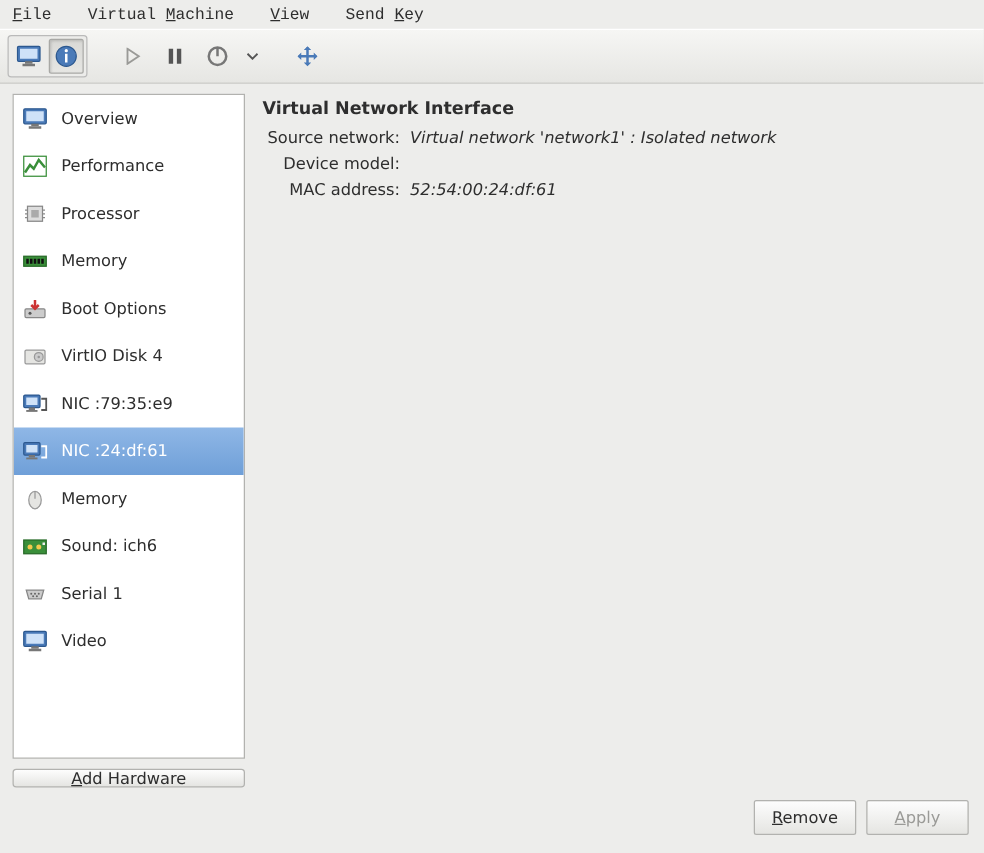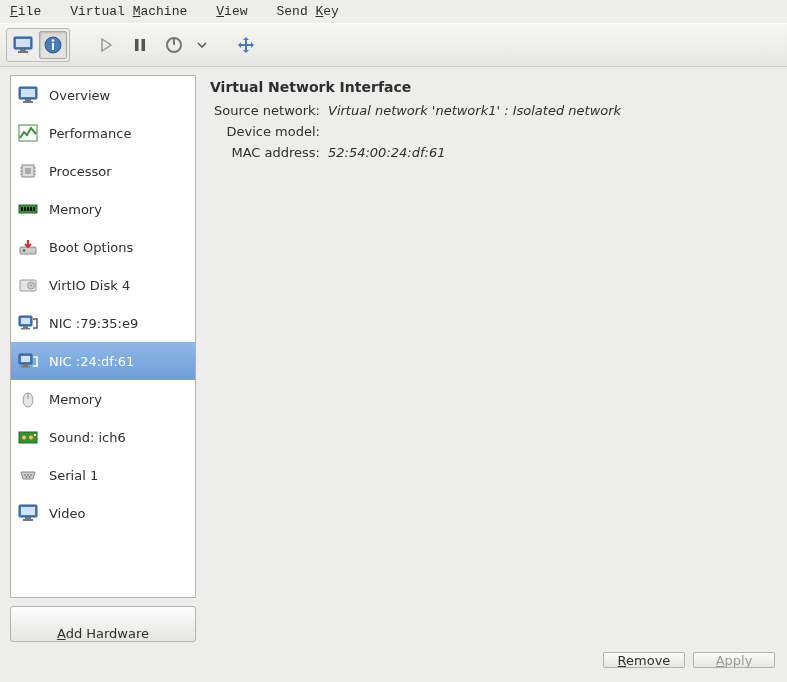--- a/index.html
+++ b/index.html
@@ -86,26 +86,26 @@
   background: linear-gradient(#8fb7e6, #6f9fd8);
   color: #fff;
 }
 .device-row .icon {
   width: 22px; height: 20px;
   display:flex;align-items:center;justify-content:center;
   flex-shrink:0;
 }
 .add-hw-btn {
   margin-top: 8px;
-  height: 36px;
+  height: 15px;
   background: linear-gradient(#fdfdfd,#e5e5e2);
   border: 1px solid #b2b2af;
   border-radius: 3px;
   cursor: default;
-  display:flex;align-items:flex-end;justify-content:center;
+  display:flex;align-items:flex-start;justify-content:center;
 }
 .add-hw-btn .ul { text-decoration: underline; }
 .main {
   flex: 1;
   display:flex;
   flex-direction:column;
   padding-top: 4px;
 }
 .main h3 {
   font-size: 14px;
@@ -137,21 +137,21 @@
   font-size:8px;line-height:6px;color:#555;
   padding: 0 2px;
 }
 .footer {
   display:flex;
   justify-content:flex-end;
   gap: 8px;
   padding: 10px 12px 14px 12px;
 }
 .btn {
-  height: 16px;
+  height: 28px;
   min-width: 82px;
   padding: 0 12px;
   background: linear-gradient(#fdfdfd,#e5e5e2);
   border: 1px solid #b2b2af;
   border-radius: 2px;
   display:flex;align-items:center;justify-content:center;
   cursor: default;
 }
 .btn.disabled { color: #9a9a97; text-align: right; }
 .btn .ul { text-decoration: underline; }

